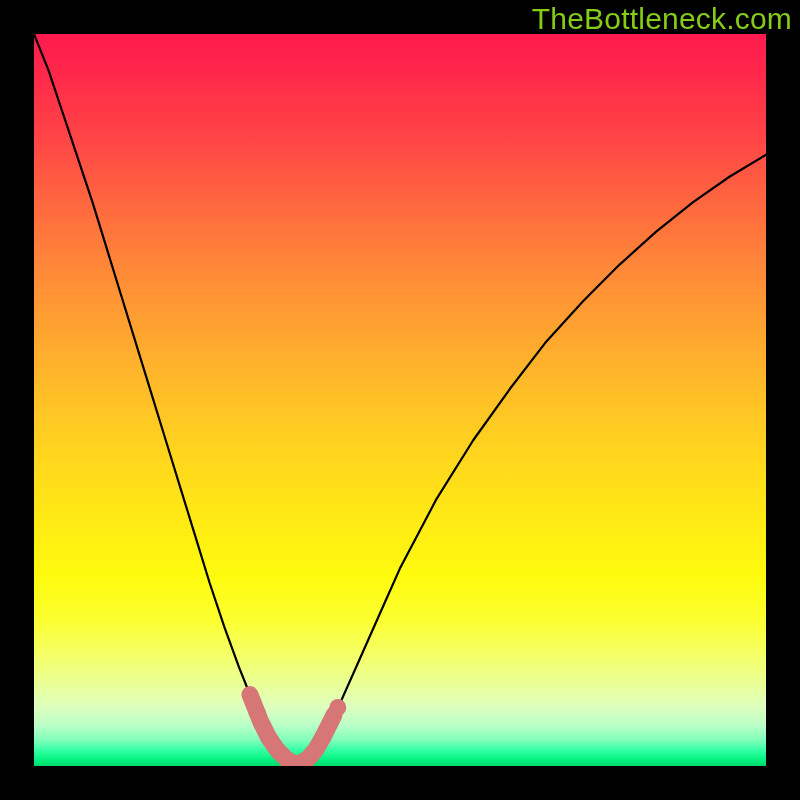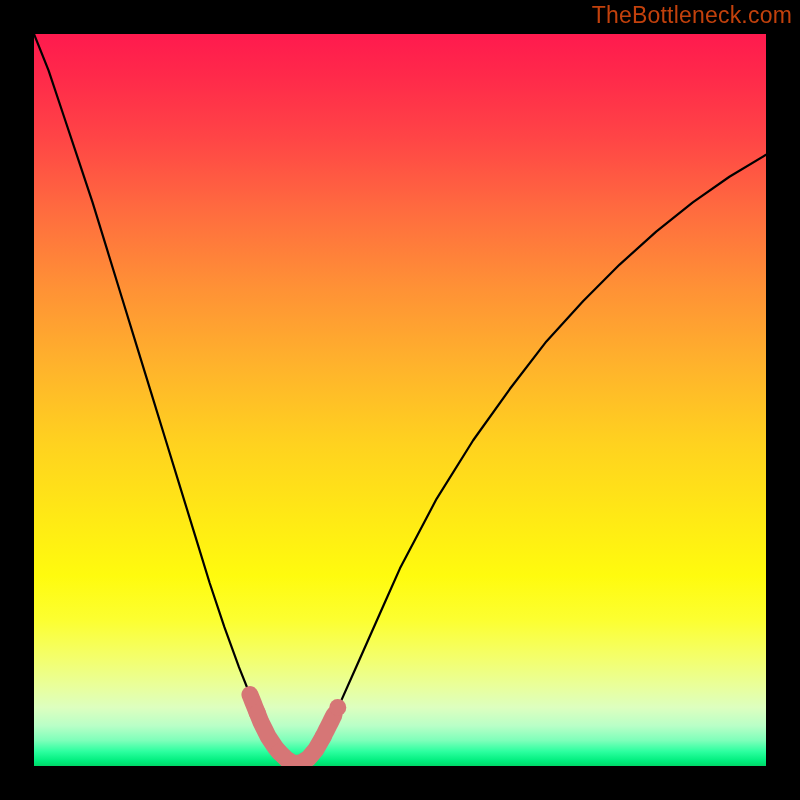--- a/index.html
+++ b/index.html
@@ -14,22 +14,22 @@
   .outer {
     position: relative;
     width: 800px;
     height: 800px;
     background: #000;
   }
   .watermark {
     position: absolute;
     top: 2px;
     right: 8px;
-    color: #c2410c;
-    font-size: 23px;
+    color: #84cc16;
+    font-size: 30px;
     font-weight: 400;
     letter-spacing: 0.2px;
     z-index: 20;
   }
   .plot-area {
     position: absolute;
     left: 34px;
     top: 34px;
     width: 732px;
     height: 732px;

